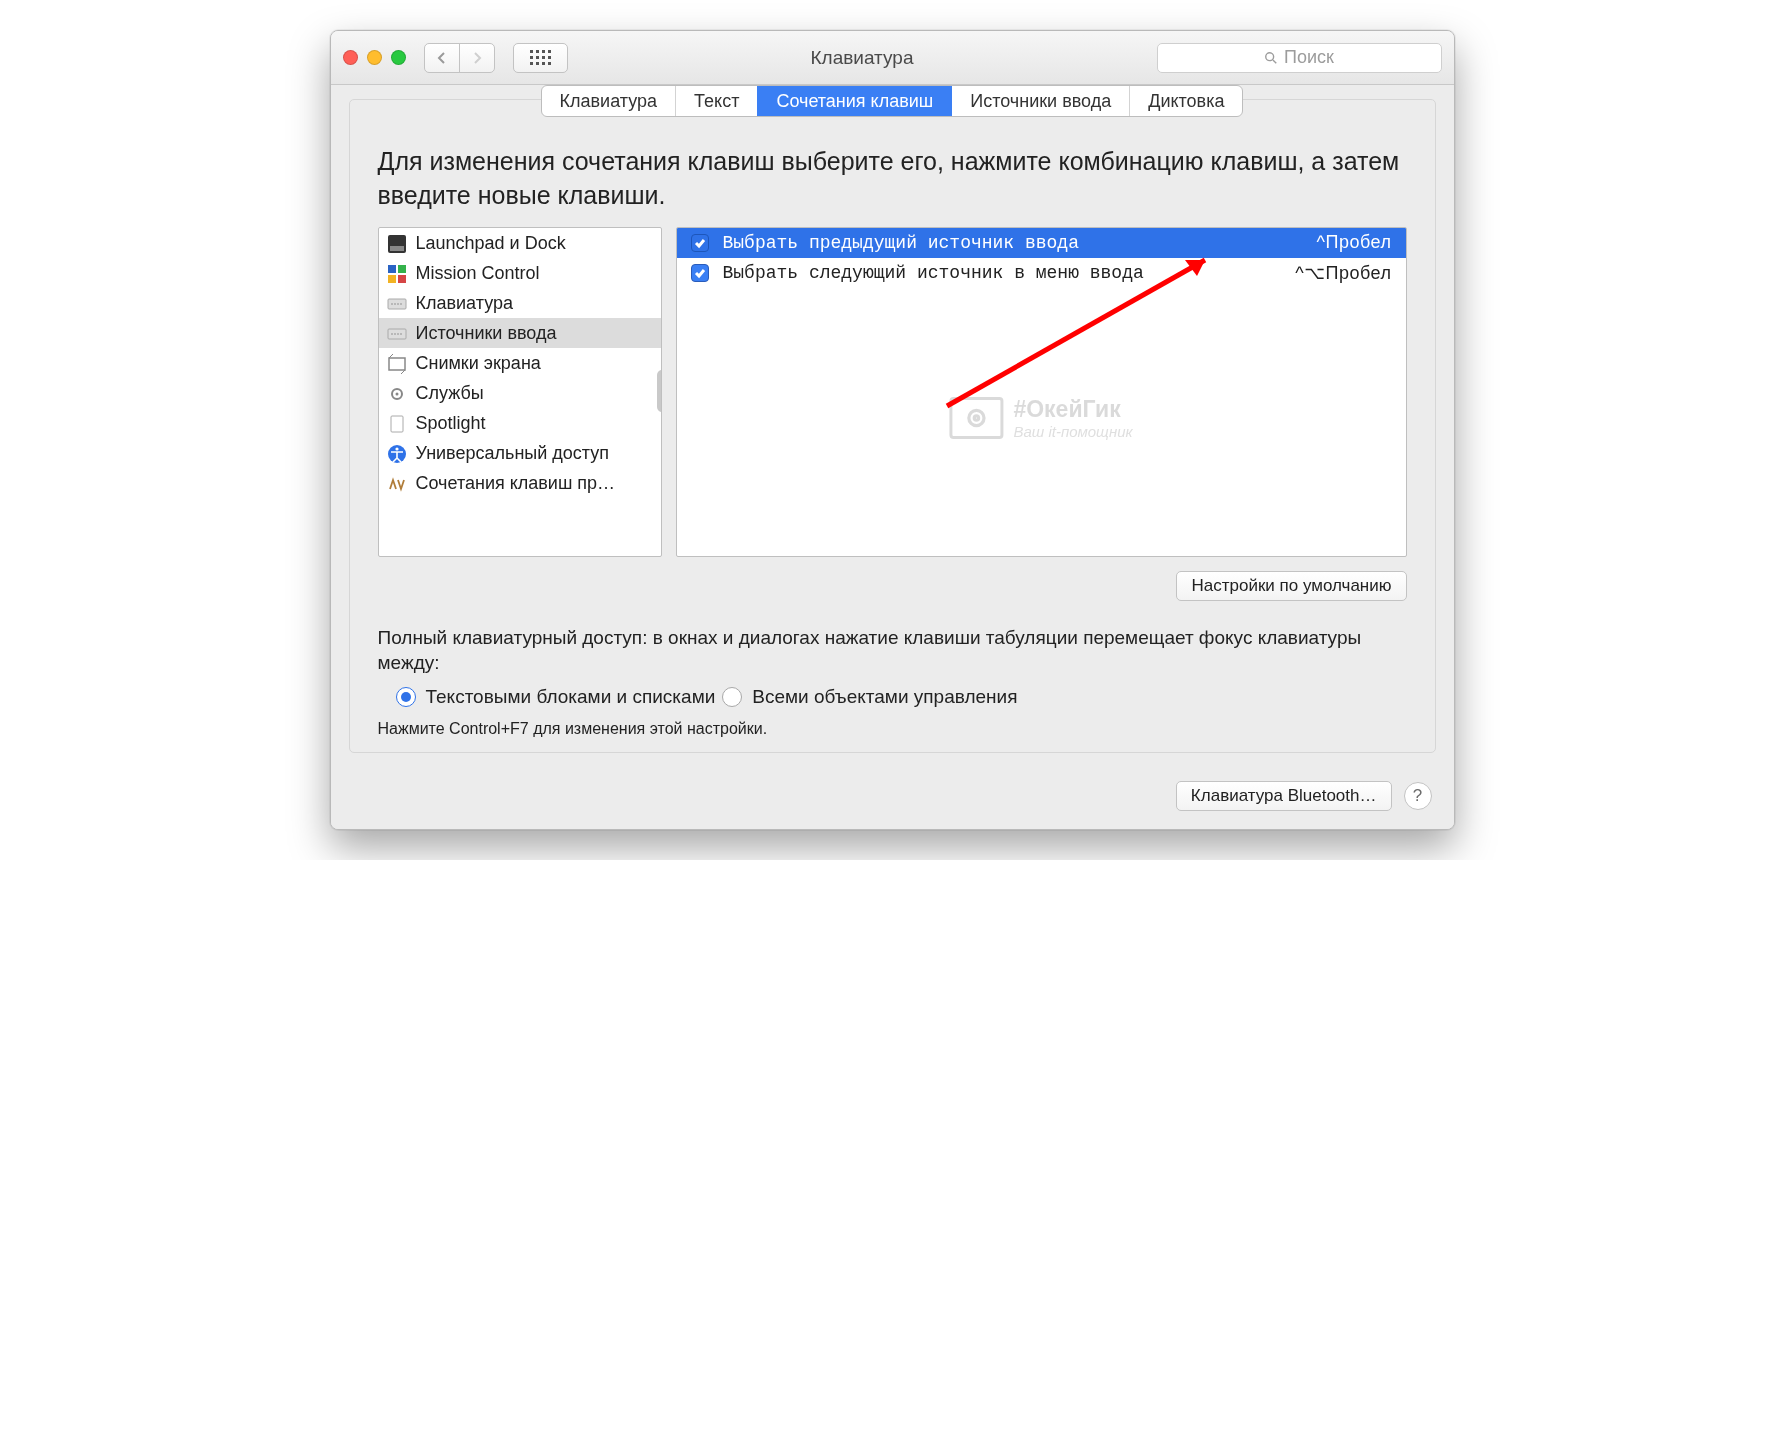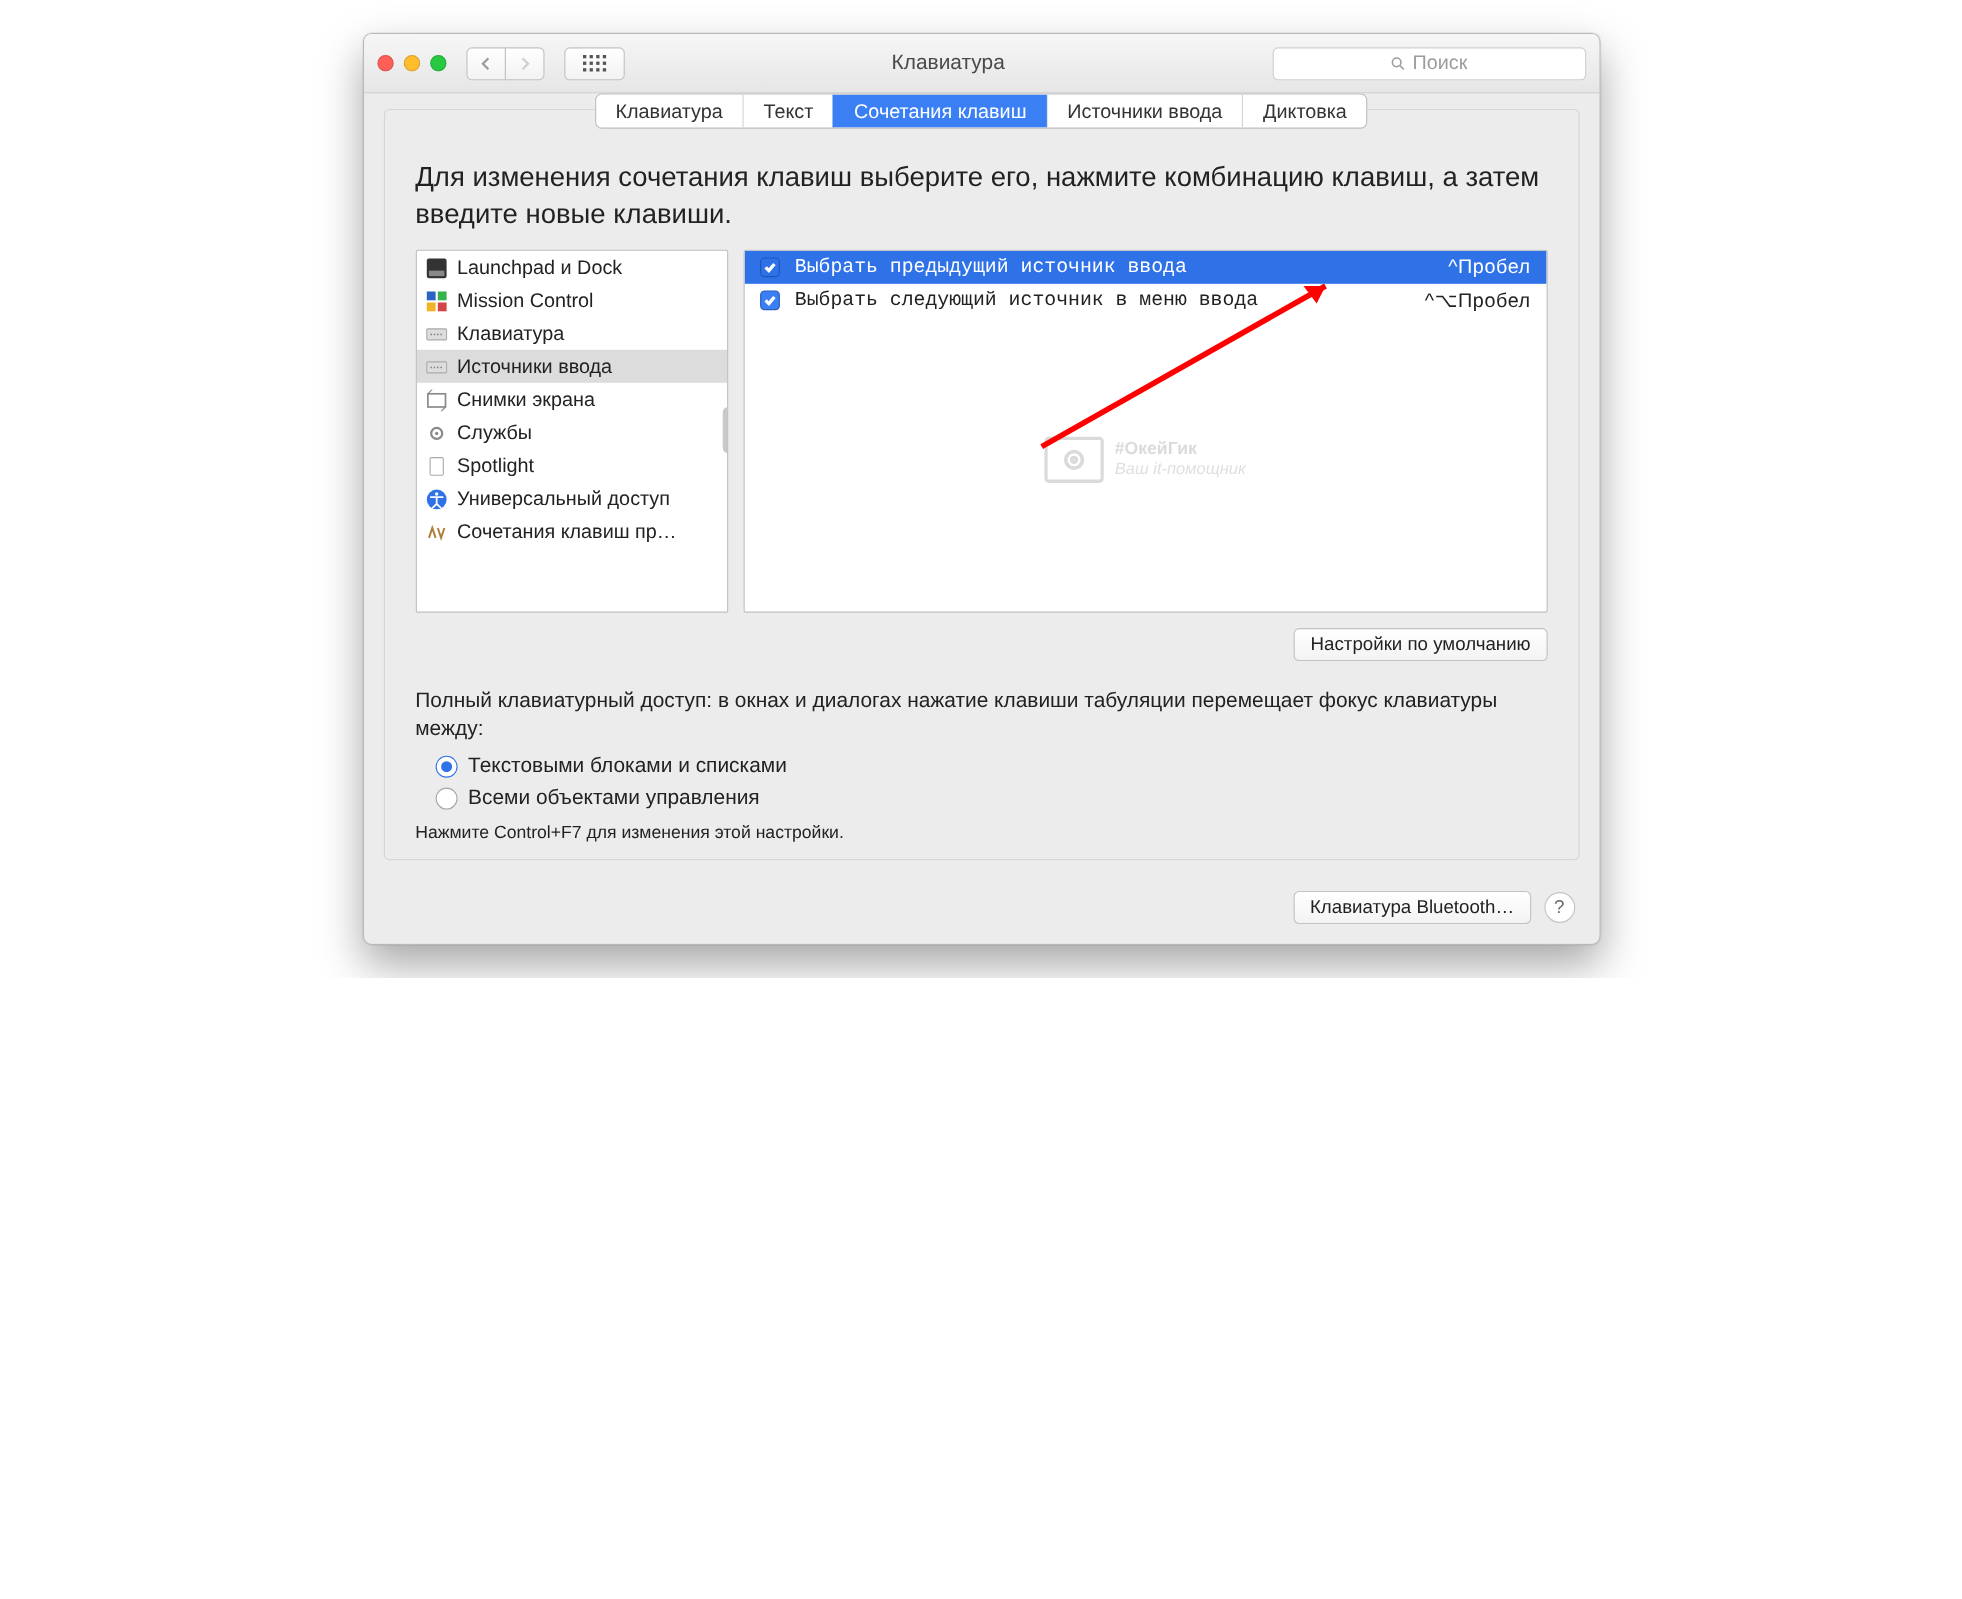--- a/index.html
+++ b/index.html
@@ -93,32 +93,32 @@
   .row:not(.sel) .cb{background:#3a7ff4;border-color:#2a5cba;}
   .cb svg{width:12px;height:12px;stroke:#fff;stroke-width:3;fill:none;}
   .row .label{flex:1;font-family:Liberation Mono, monospace;}
   .row .short{font-size:18px;letter-spacing:.5px;}
   .watermark{
     position:absolute;left:50%;top:58%;transform:translate(-50%,-50%);color:#d7d7d7;text-align:left;
     display:flex;align-items:center;gap:10px;opacity:.9;
   }
   .watermark .wm-box{width:54px;height:42px;border:3px solid #d7d7d7;border-radius:4px;display:flex;align-items:center;justify-content:center;}
   .watermark .wm-box svg{width:26px;height:26px;fill:none;stroke:#d7d7d7;stroke-width:3;}
-  .watermark .t1{font-size:16px;font-weight:700;color:#d7d7d7;}
+  .watermark .t1{font-size:23px;font-weight:700;color:#d7d7d7;}
   .watermark .t2{font-size:15px;font-style:italic;color:#dcdcdc;}
   .arrow{position:absolute;left:260px;top:18px;pointer-events:none;}
   .arrow line{stroke:#ff0000;stroke-width:5;}
   .arrow polygon{fill:#ff0000;}
   .defaults{display:flex;justify-content:flex-end;margin-top:14px;}
   .btn{
     height:30px;padding:0 14px;border:1px solid #c3c3c3;border-radius:5px;
     background:linear-gradient(#ffffff,#f3f3f3);font-size:17px;color:#222;display:flex;align-items:center;
   }
   .fulltext{font-size:19px;line-height:1.35;margin-top:24px;}
-  .radios{margin-top:10px;margin-left:18px;display:flex;flex-direction:column;gap:7px;}
+  .radios{margin-top:10px;margin-left:18px;display:flex;flex-direction:row;gap:7px;}
   .radio{display:flex;align-items:center;gap:10px;font-size:19px;}
   .r{width:20px;height:20px;border-radius:50%;border:1px solid #a8a8a8;background:#fff;display:flex;align-items:center;justify-content:center;}
   .r.on{border-color:#2f72e8;}
   .r.on::after{content:"";width:10px;height:10px;border-radius:50%;background:#2f72e8;}
   .hint{font-size:16px;color:#222;margin-top:12px;}
   .footer{display:flex;justify-content:flex-end;align-items:center;gap:12px;margin-top:28px;padding:0 4px;}
   .help{
     width:28px;height:28px;border-radius:50%;border:1px solid #c3c3c3;background:#fff;
     display:flex;align-items:center;justify-content:center;color:#6b6b6b;font-size:17px;
   }

